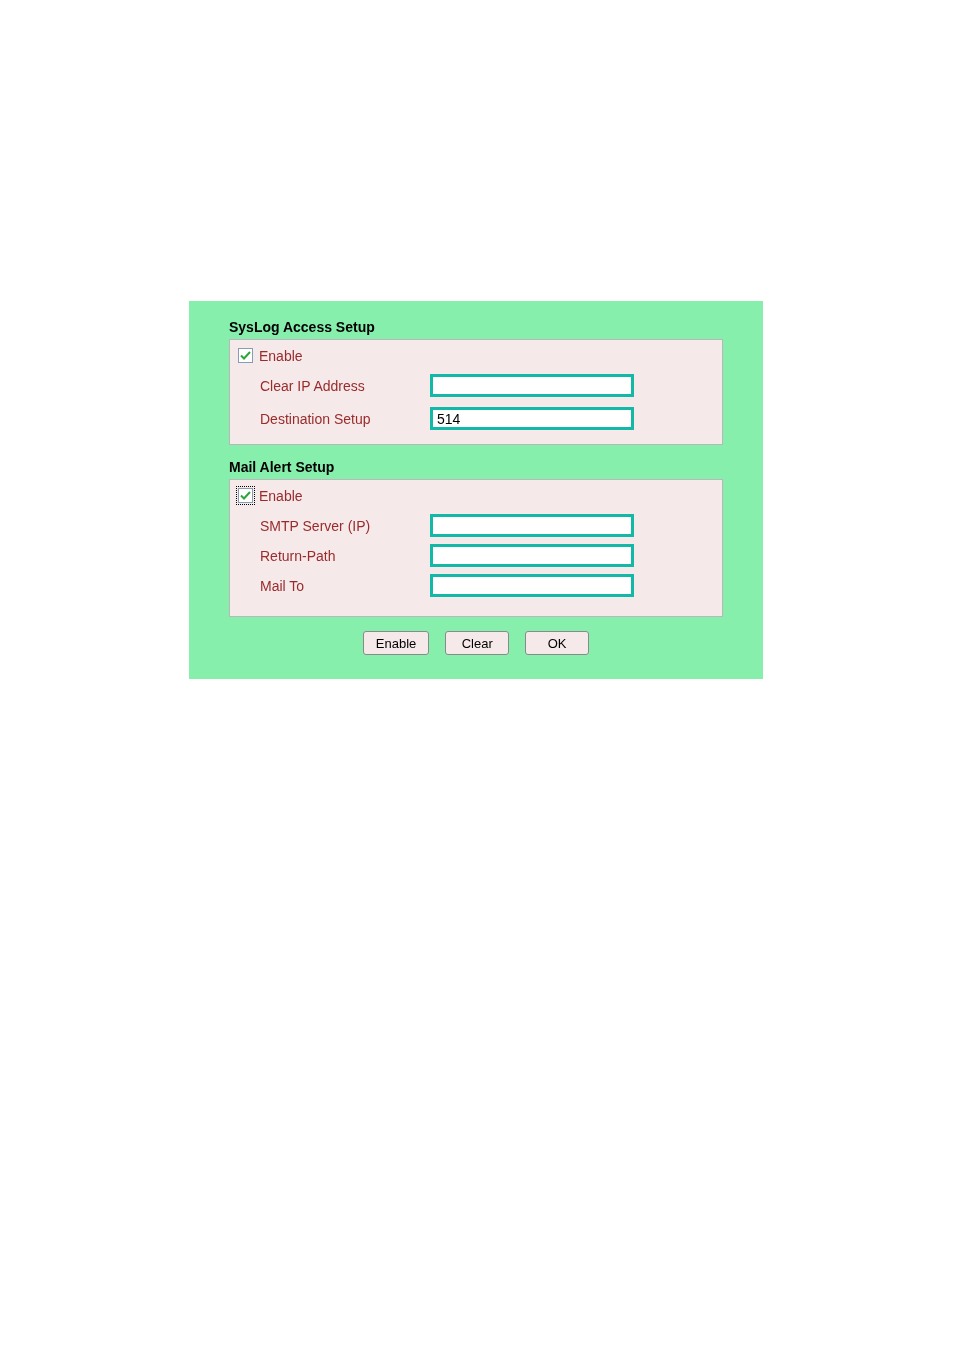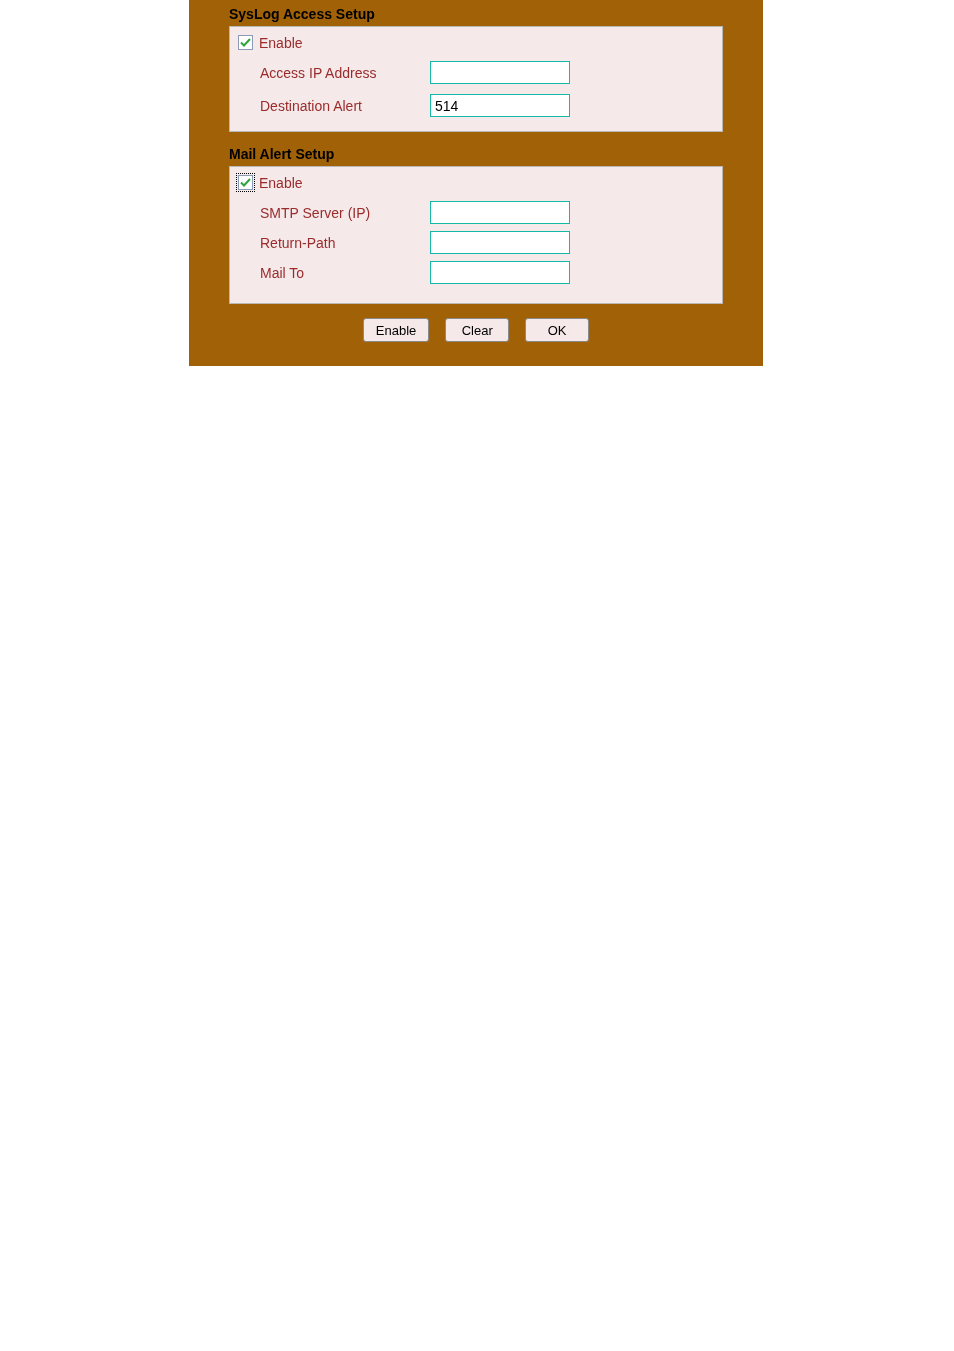--- a/index.html
+++ b/index.html
@@ -6,24 +6,25 @@
       box-sizing: border-box;
       margin: 0;
       padding: 0;
     }
     body {
       background: #ffffff;
       font-family: Verdana, Arial, sans-serif;
       font-size: 14px;
     }
     .panel {
-      background: #a16207;
+      background: #86efac;
       width: 574px;
       margin-left: 189px;
-      padding: 6px 40px 24px 40px;
+      margin-top: 301px;
+      padding: 18px 40px 24px 40px;
     }
     .section-title {
       font-weight: bold;
       color: #000000;
       font-size: 14px;
       margin-bottom: 4px;
     }
     .section-box {
       border: 1px solid #b8b8b8;
       background: #f5e9ea;
@@ -58,23 +59,23 @@
     }
     .form-row:last-child {
       margin-bottom: 2px;
     }
     .form-label {
       color: #9a2b2b;
       width: 170px;
       font-size: 14px;
     }
     .form-input {
-      width: 140px;
+      width: 204px;
       height: 23px;
-      border: 1px solid #14b8a6;
+      border: 3px solid #14b8a6;
       background: #ffffff;
       font-family: Arial, sans-serif;
       font-size: 14px;
       padding: 2px 4px;
     }
     .mail-section .form-row {
       margin-bottom: 7px;
     }
     .button-row {
       text-align: center;
@@ -103,25 +104,25 @@
   <div class="section-title">SysLog Access Setup</div>
   <div class="section-box">
     <div class="checkbox-row">
       <svg class="svg-checkbox" viewBox="0 0 15 15">
         <rect x="0.5" y="0.5" width="14" height="14" fill="#ffffff" stroke="#8a9bb5" stroke-width="1"></rect>
         <path d="M3 7.5 L6 10.5 L12 4" fill="none" stroke="#2fa43a" stroke-width="2"></path>
       </svg>
       <span class="checkbox-label">Enable</span>
     </div>
     <div class="form-row">
-      <span class="form-label">Access IP Address</span>
+      <span class="form-label">Clear IP Address</span>
       <input type="text" class="form-input" value="" style="">
     </div>
     <div class="form-row">
-      <span class="form-label">Destination Alert</span>
+      <span class="form-label">Destination Setup</span>
       <input type="text" class="form-input" value="514" style="">
     </div>
   </div>
 
   <div class="section-title">Mail Alert Setup</div>
   <div class="section-box mail-section">
     <div class="checkbox-row focused">
       <svg class="svg-checkbox" viewBox="0 0 15 15">
         <rect x="0.5" y="0.5" width="14" height="14" fill="#ffffff" stroke="#8a9bb5" stroke-width="1"></rect>
         <path d="M3 7.5 L6 10.5 L12 4" fill="none" stroke="#2fa43a" stroke-width="2"></path>

